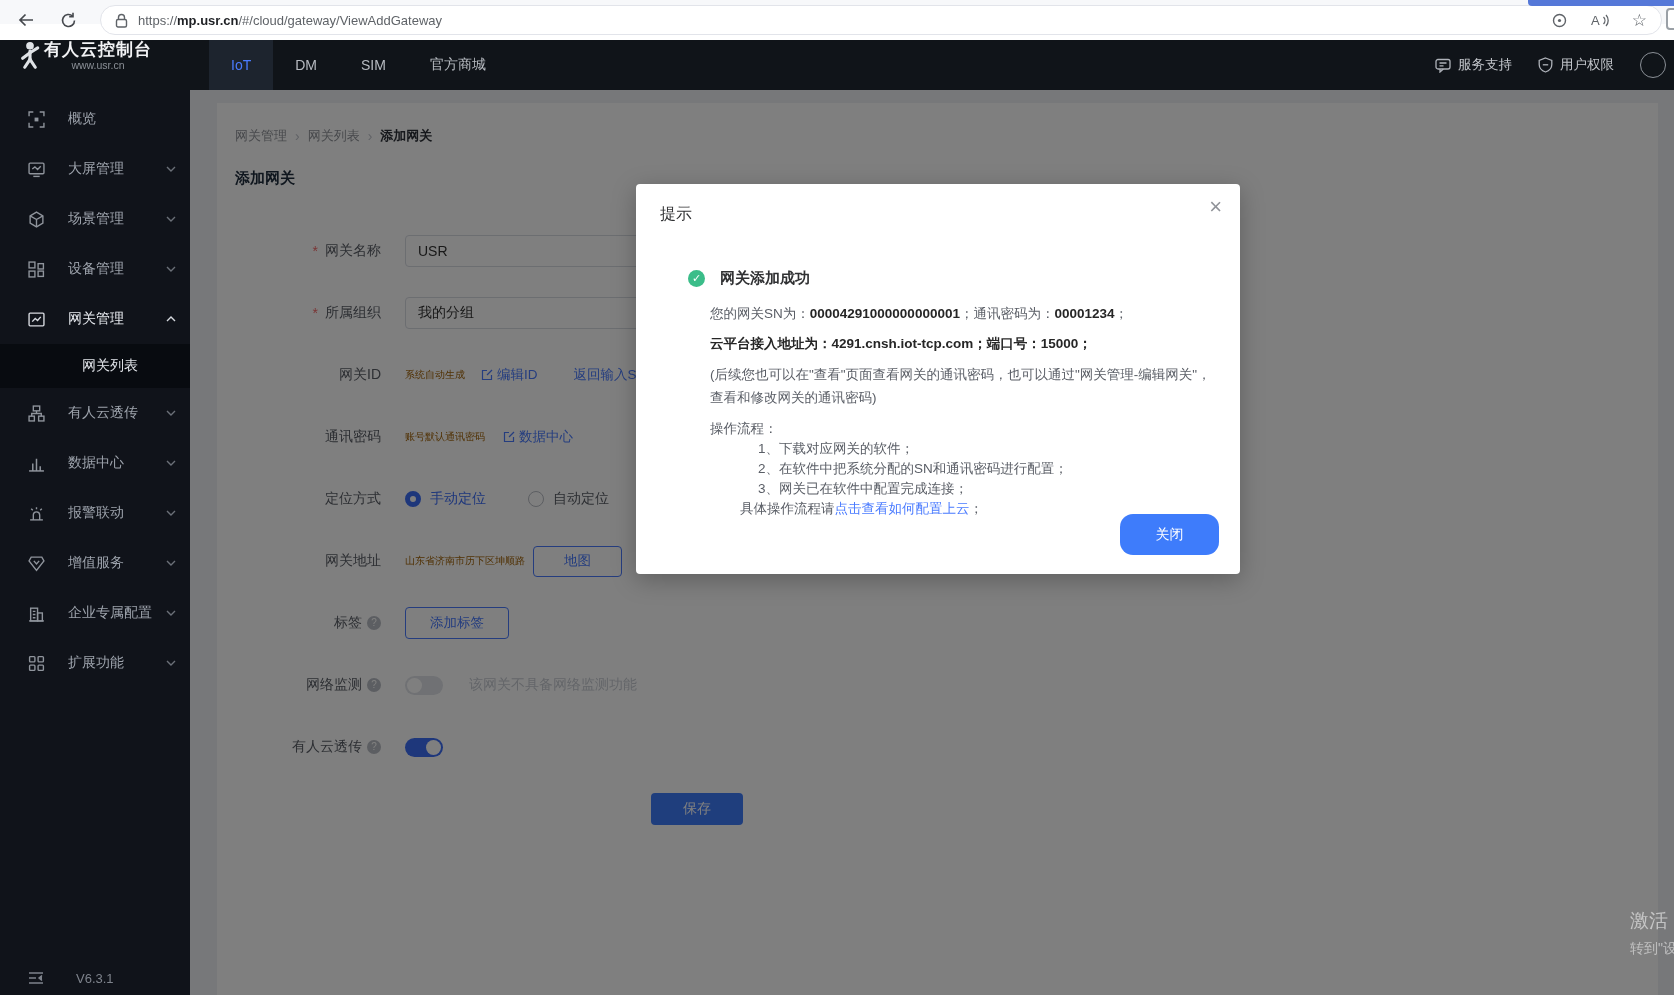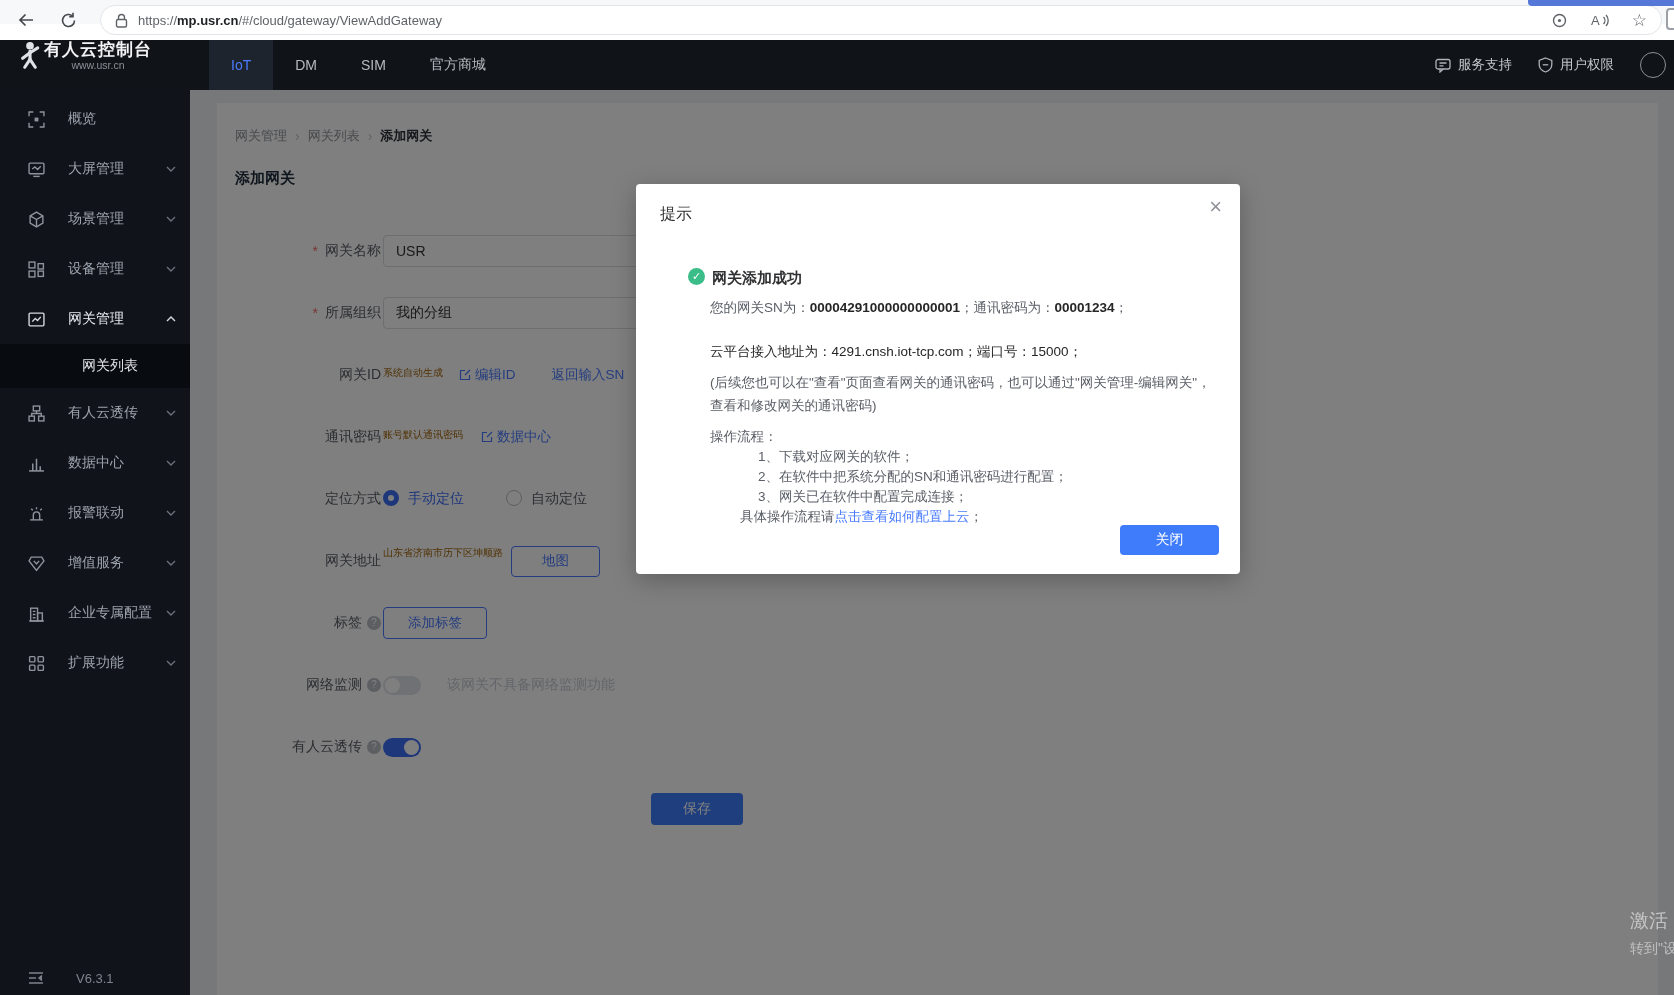--- a/index.html
+++ b/index.html
@@ -52,21 +52,21 @@
   .breadcrumb{display:flex;align-items:center;gap:8px;font-size:13px;height:18px}
   .bc{color:#909399;cursor:pointer}
   .bc-sep::before{content:"\203A";color:#c0c4cc;font-size:14px}
   .bc.current{color:#2d3138;font-weight:bold;cursor:default}
   .page-title{margin-top:24px;font-size:15px;font-weight:bold;color:#1f2d3d;height:20px}
   .form{margin-top:46px}
   .frow{display:flex;align-items:center;min-height:32px;margin-bottom:30px}
   .flabel{width:146px;display:flex;justify-content:flex-end;align-items:center;gap:5px;
     color:#5a5e66;font-size:14px;flex:none}
   .req{color:#f56c6c;margin-right:2px}
-  .fctrl{margin-left:2px;display:flex;}
+  .fctrl{margin-left:24px;display:flex;align-items:center}
   .tinput{width:400px;height:32px;border:1px solid #d8dce3;border-radius:4px;padding:0 12px;
     font-size:14px;color:#333;background:#fff;outline:none}
   .ftext{color:#a16207;font-size:10px}
   .link{color:#4a7bff;font-size:13.5px;display:inline-flex;align-items:center;gap:4px;cursor:pointer}
   .ml16{margin-left:16px}.ml36{margin-left:36px}.ml18{margin-left:18px}
   .q-icon{width:14px;height:14px;border-radius:50%;background:#b9bdc4;color:#fff;font-size:10px;
     line-height:14px;text-align:center;flex:none}
   .q-icon::before{content:"?"}
   .radio{width:16px;height:16px;border-radius:50%;flex:none;cursor:pointer}
   .radio.sel{border:5px solid #3d6ef7;background:#fff}
@@ -90,35 +90,35 @@
   .wm1{font-size:19px;color:rgba(255,255,255,0.55)}
   .wm2{font-size:14px;color:rgba(255,255,255,0.5);margin-top:6px}
 
   
   .modal{position:absolute;left:636px;top:184px;width:604px;height:390px;background:#fff;border-radius:4px;
     box-shadow:0 6px 24px rgba(0,0,0,0.25);z-index:25}
   .modal-title{position:absolute;left:24px;top:20px;font-size:16px;color:#303133}
   .modal-x{position:absolute;right:18px;top:12px;font-size:22px;color:#909399;cursor:pointer;line-height:22px}
   .modal-x::before{content:"\00D7"}
   .modal-body{position:absolute;left:74px;top:84px;right:26px;font-size:13.5px;color:#5a5e66;line-height:20px}
-  .success-head{display:flex;align-items:flex-start;gap:7px;margin-left:-22px}
+  .success-head{display:flex;align-items:center;gap:15px;margin-left:-22px}
   .check-ic{width:17px;height:17px;border-radius:50%;background:#3bbd89;color:#fff;font-size:11px;
     line-height:17px;text-align:center;flex:none}
   .check-ic::before{content:"\2713"}
   .success-title{font-size:15px;font-weight:bold;color:#303133}
-  .m-line{margin-top:10px}
+  .m-line{margin-top:16px}
   .m-line b{color:#262626}
-  .m-bold{margin-top:24px;font-weight:normal;color:#262626}
+  .m-bold{margin-top:10px;font-weight:bold;color:#262626}
   .m-note{margin-top:9px;line-height:23px}
   .m-flow{margin-top:10px}
   .m-steps{margin-left:48px}
   .m-linkline{margin-left:30px}
   .m-link{color:#4a7bff;cursor:pointer}
-  .modal-btn{position:absolute;right:21px;bottom:19px;width:99px;height:30px;background:#3e7cfb;border:none;
-    border-radius:4px;color:#fff;font-size:14px;cursor:pointer}
+  .modal-btn{position:absolute;right:21px;bottom:19px;width:99px;height:41px;background:#3e7cfb;border:none;
+    border-radius:13px;color:#fff;font-size:14px;cursor:pointer}
   svg{display:block}
 </style>
 </head>
 <body>
 
 <div class="browser-bar">
   <button class="nav-btn nav-back">
     <svg width="17" height="16" viewBox="0 0 17 16" fill="none" stroke="#45484d" stroke-width="1.7">
         <path d="M15 8 H2 M7.5 2.5 L2 8 L7.5 13.5"></path>
       </svg>

